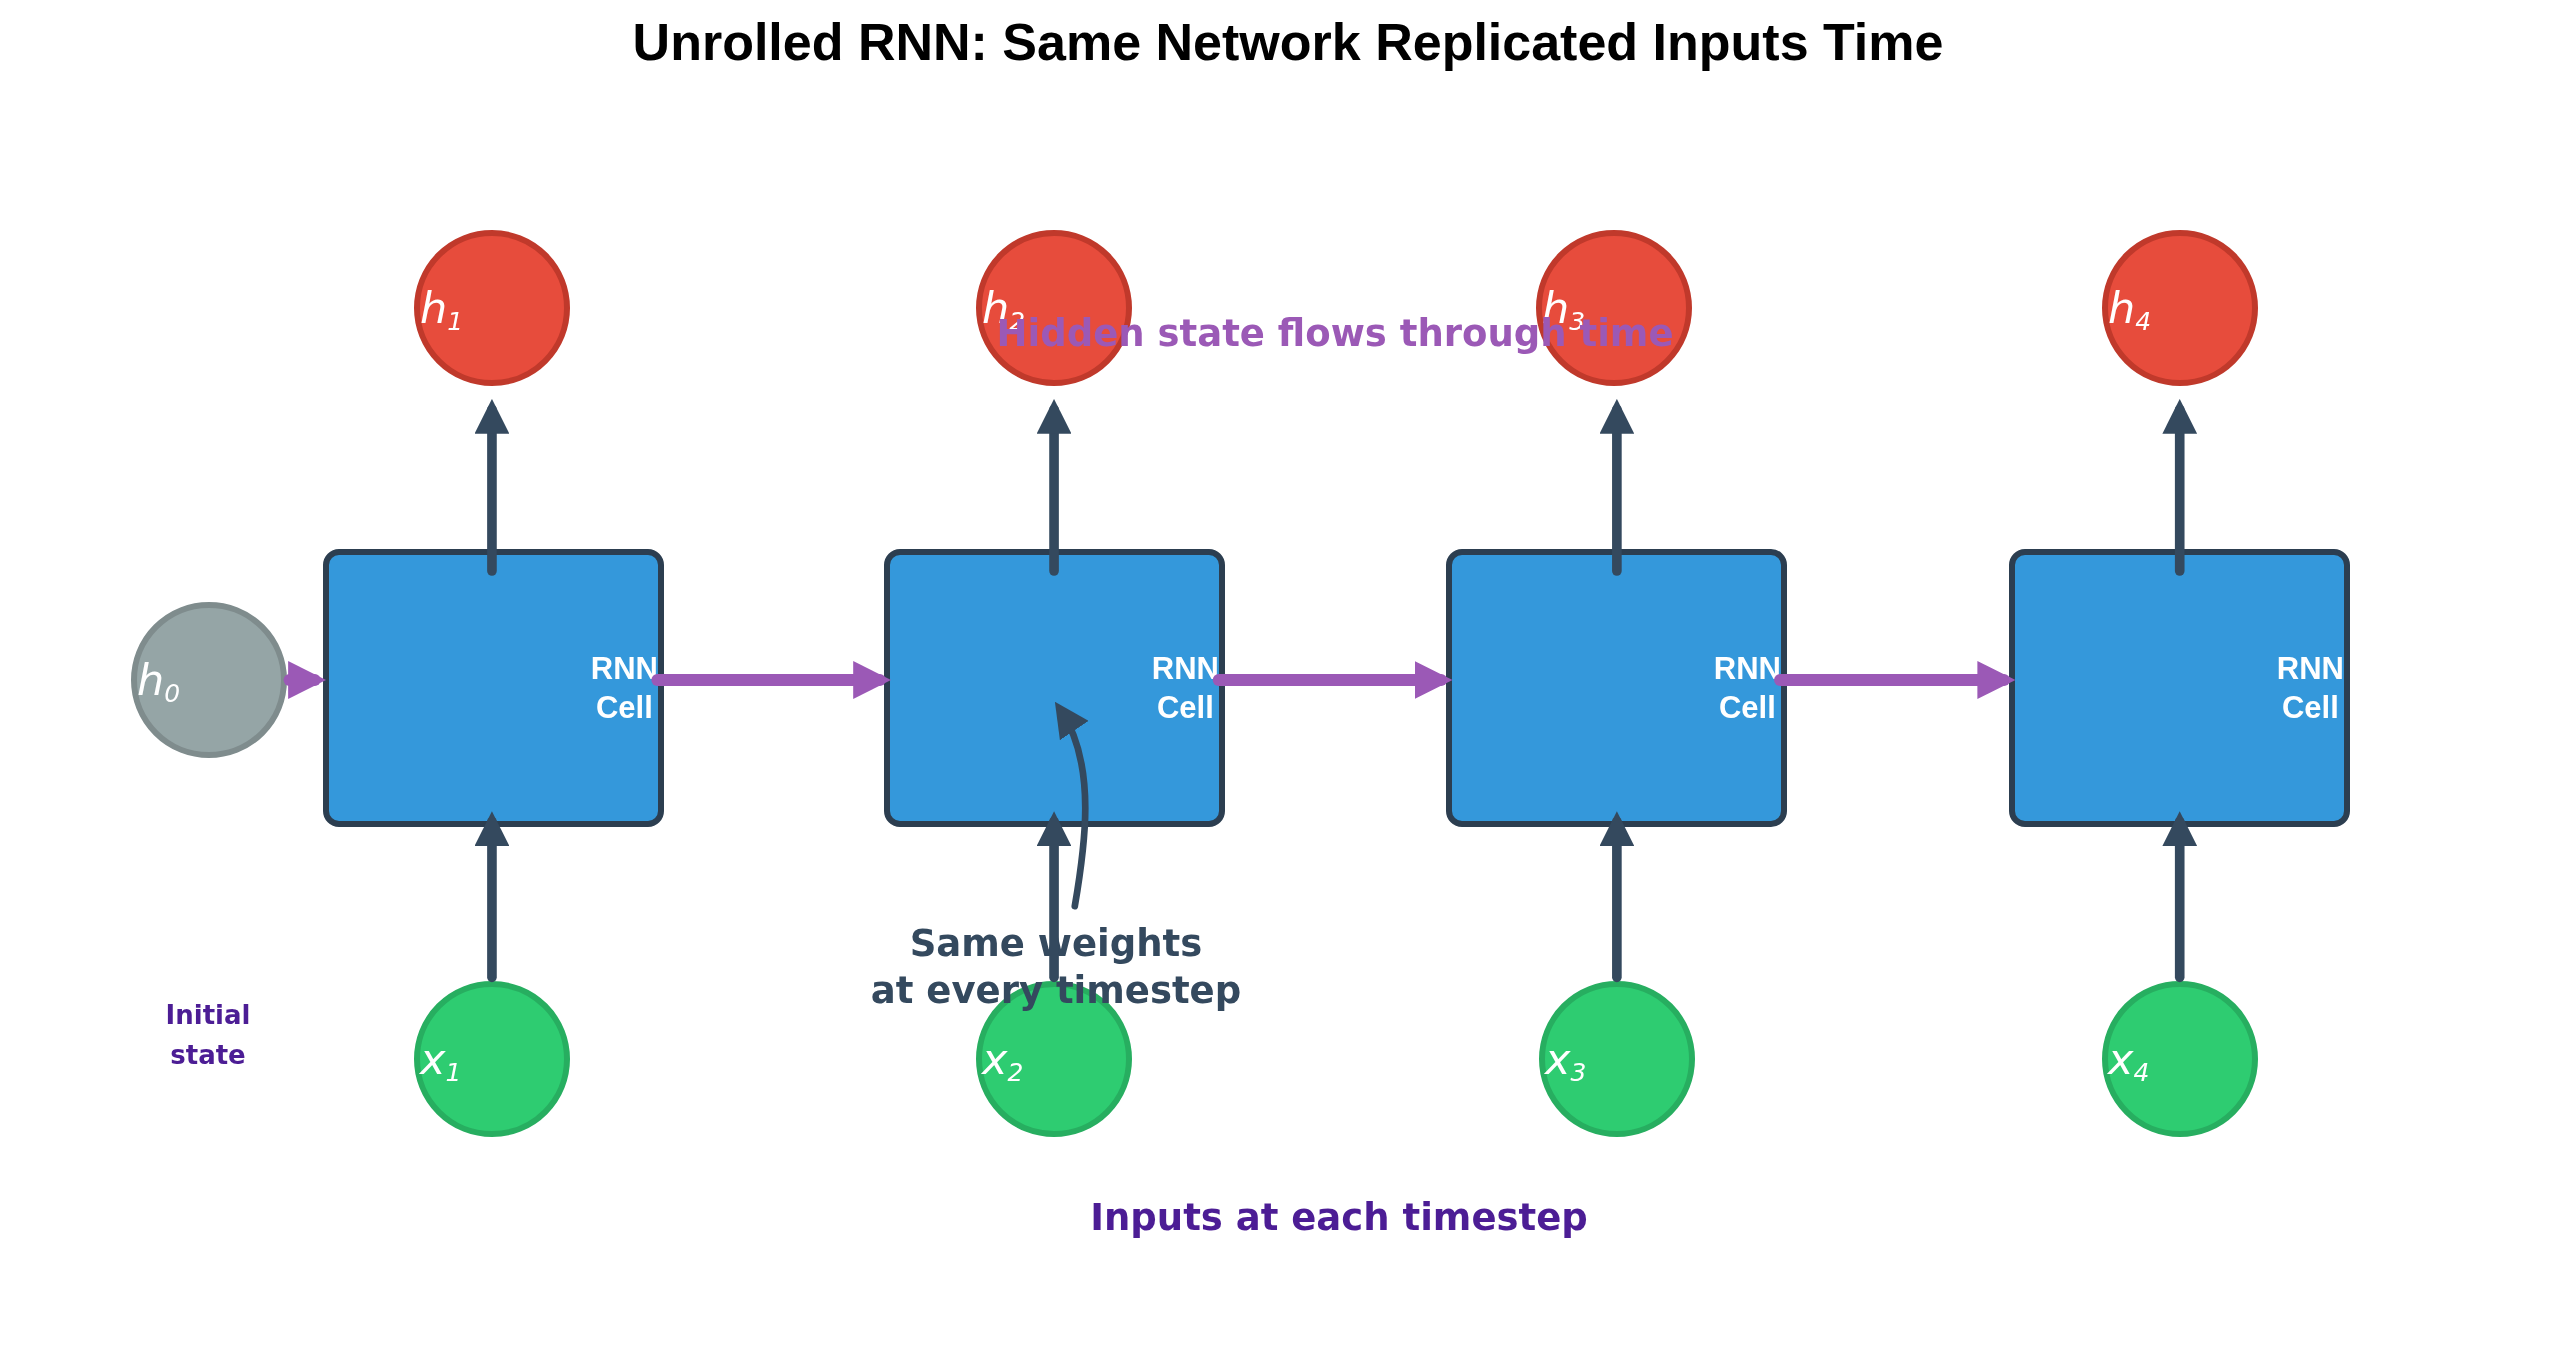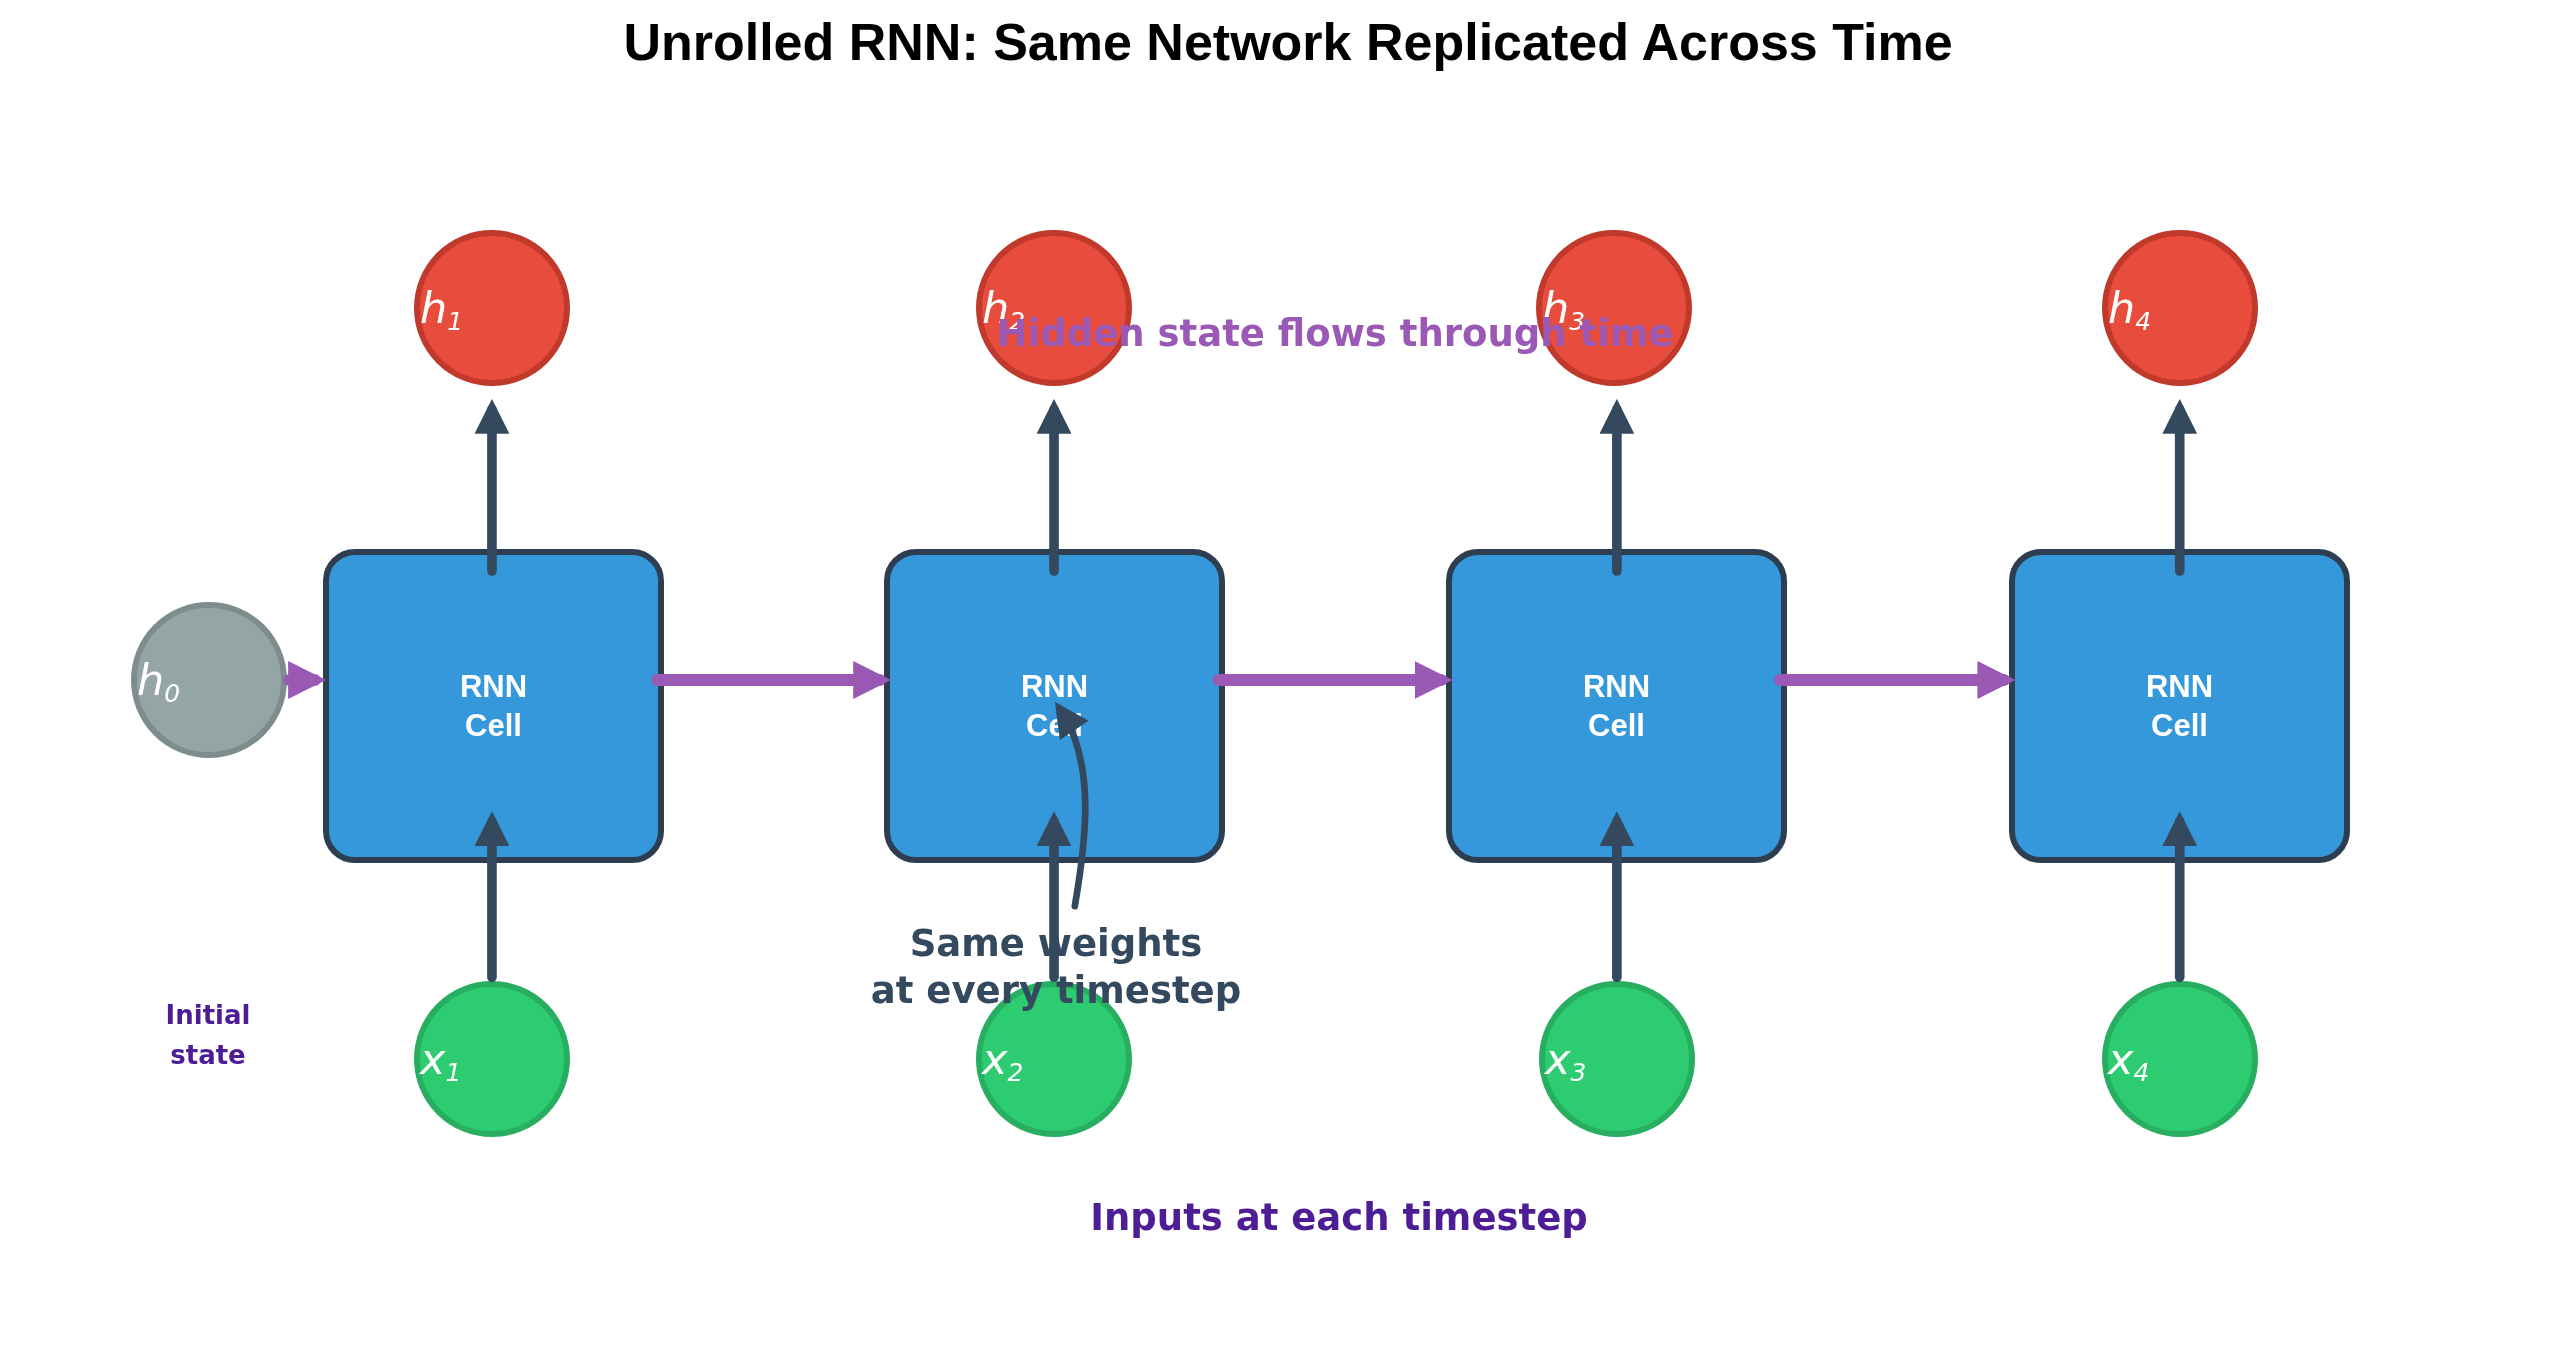--- a/index.html
+++ b/index.html
@@ -9,24 +9,24 @@
     background:#ffffff;
     font-family:"DejaVu Sans",sans-serif;
     overflow:hidden;
   }
   .title{
     position:absolute;top:12px;left:50%;transform:translateX(-50%);
     font-family:"Liberation Sans",sans-serif;
     font-size:52px;font-weight:bold;color:#000000;white-space:nowrap;
   }
   .cell{
-    position:absolute;top:549px;width:341px;height:314px;
+    position:absolute;top:549px;width:341px;height:278px;
     box-sizing:border-box;
-    background:#3498db;border:6.7px solid #2c3e50;border-radius:32px;
-    display:flex;align-items:center;justify-content:center;
+    background:#3498db;border:6.7px solid #2c3e50;border-radius:16px;
+    display:flex;align-items:center;justify-content:flex-end;
     z-index:1;
   }
   .cell-label{
     font-family:"Liberation Sans",sans-serif;
     font-size:31px;font-weight:bold;color:#ffffff;
     text-align:center;line-height:39px;
   }
   .node{
     position:absolute;width:156px;height:156px;border-radius:50%;
     box-sizing:border-box;
@@ -64,21 +64,21 @@
   }
   svg.arrows{
     position:absolute;left:0;top:0;z-index:3;pointer-events:none;
   }
 </style>
 </head>
 <body>
 
 <div class="canvas">
 
-  <div class="title">Unrolled RNN: Same Network Replicated Across Time</div>
+  <div class="title">Unrolled RNN: Same Network Replicated Inputs Time</div>
 
   <div class="cell" style="left:323px">
     <div class="cell-label">
       <span style="display:block">RNN</span>
       <span style="display:block">Cell</span>
     </div>
   </div>
   <div class="cell" style="left:884px">
     <div class="cell-label">
       <span style="display:block">RNN</span>

